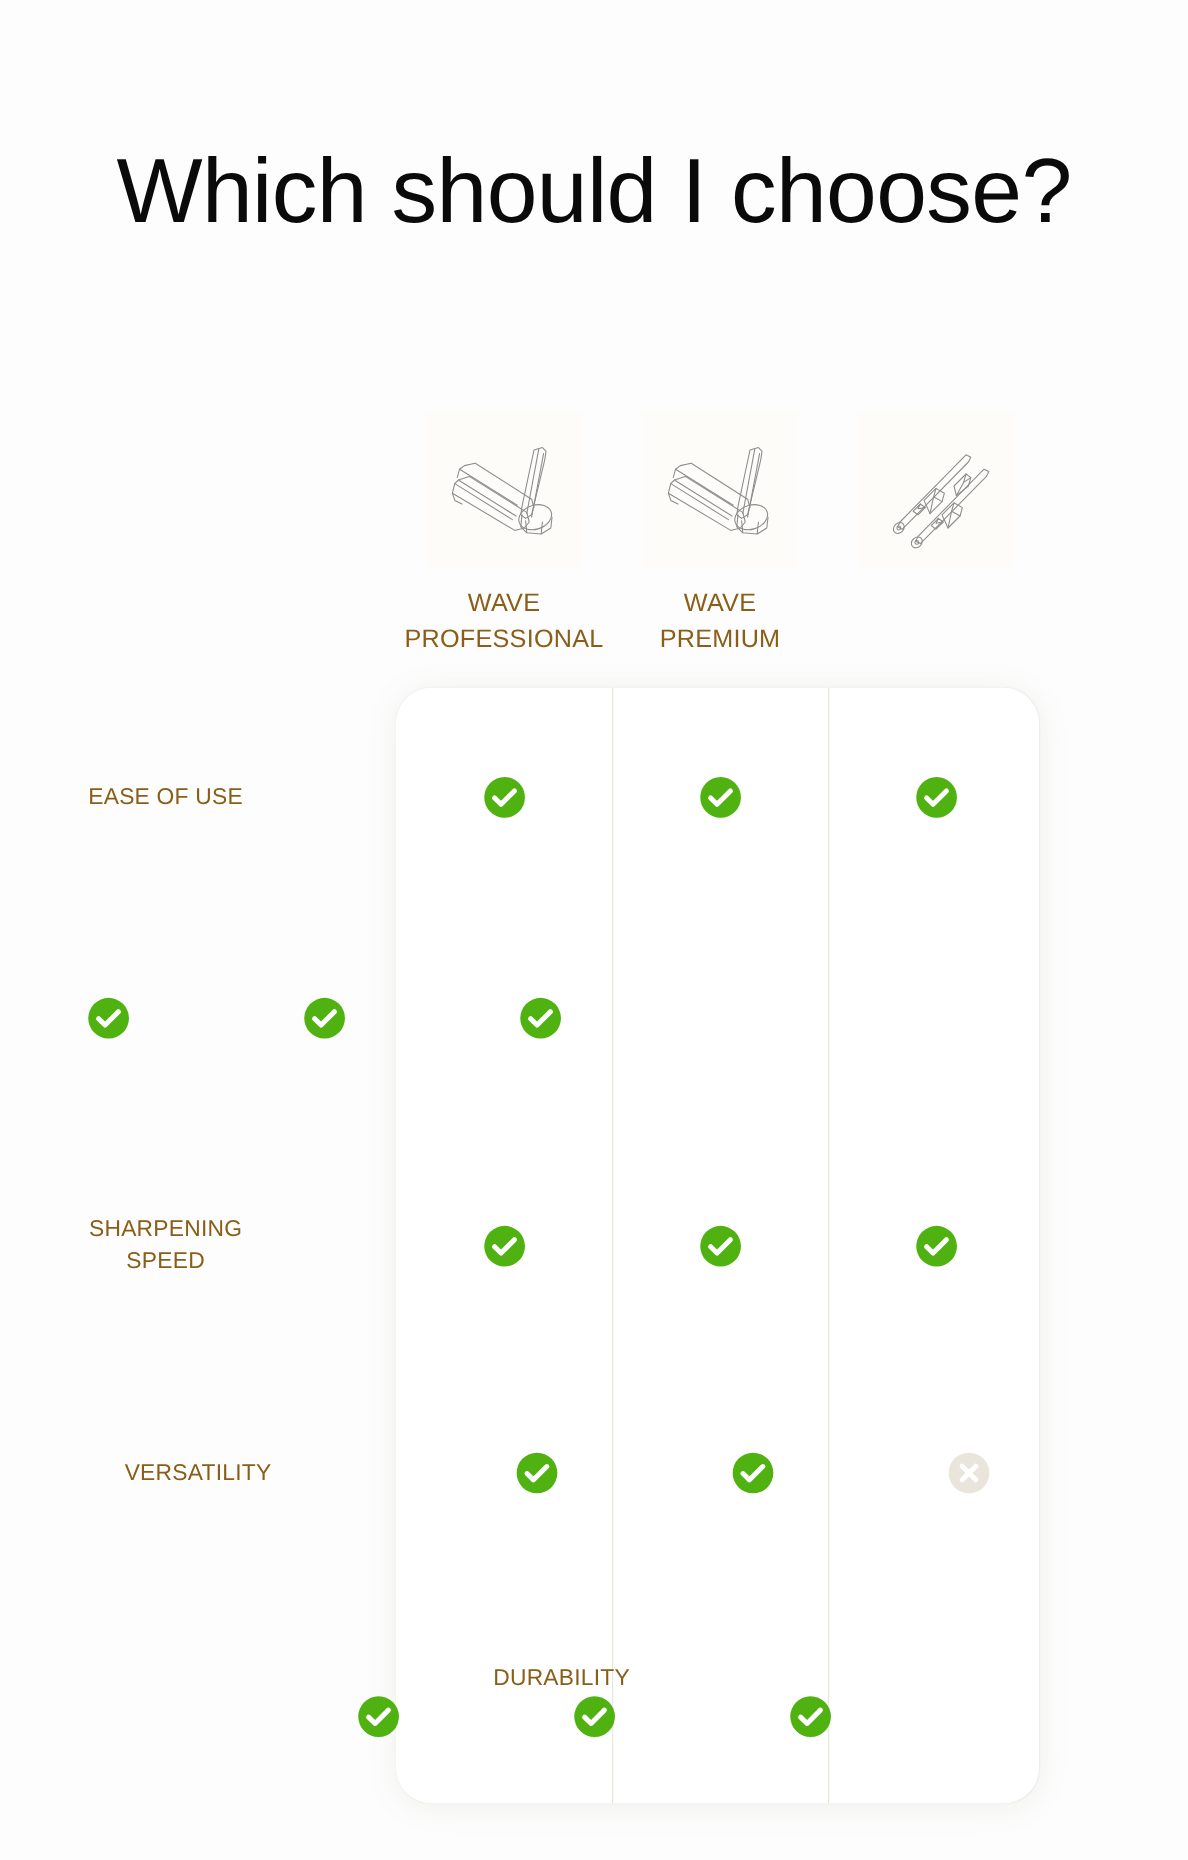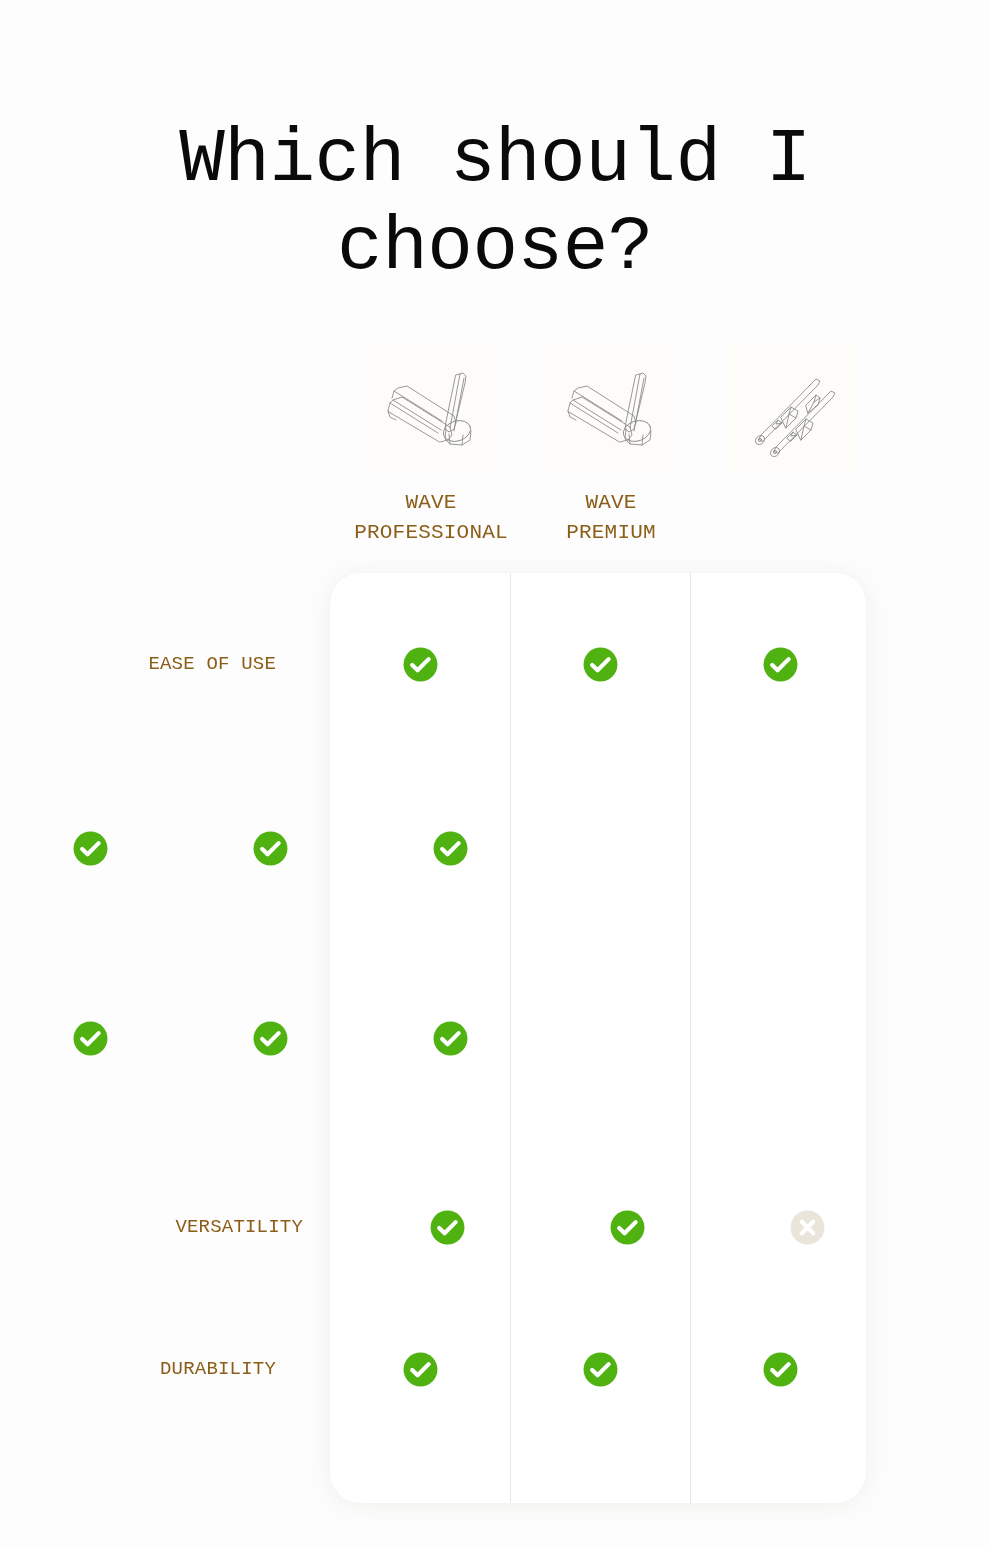--- a/index.html
+++ b/index.html
@@ -11,21 +11,20 @@
     background: #fdfdfd;
     font-family: "Liberation Sans", sans-serif;
     overflow: hidden;
   }
 
   #page {
     position: relative;
     width: 990px;
     height: 1550px;
     background: #fdfdfd;
-    font-family: Liberation Mono, monospace;
   }
 
   
   .title {
     position: absolute;
     left: 0;
     top: 116px;
     width: 990px;
     text-align: center;
     font-size: 76px;
@@ -33,21 +32,21 @@
     font-weight: 300;
     letter-spacing: -0.5px;
     color: #0a0a0a;
     white-space: pre-line;
   }
 
   
   .product-head {
     position: absolute;
     top: 343px;
-    left: 341px;
+    left: 330px;
     width: 540px;
     height: 210px;
     display: flex;
   }
   .product-col {
     width: 180px;
     display: flex;
     flex-direction: column;
     align-items: center;
   }
@@ -105,26 +104,26 @@
     left: 0;
     width: 990px;
     height: 56px;
     display: flex;
     align-items: center;
   }
   .row.r0 { top: 63px; }
   .row.r1 { top: 247px; }
   .row.r2 { top: 437px; }
   .row.r3 { top: 626px; margin-left: 27px; }
-  .row.r4 { top: 768px; }
+  .row.r4 { top: 812px; flex-direction: column; }
 
   .row-label {
     width: 330px;
     padding-right: 54px;
-    text-align: right;
+    text-align: center;
     font-size: 19px;
     line-height: 27px;
     font-weight: 400;
     color: #8b5e18;
     white-space: pre-line;
     letter-spacing: 0.2px;
   }
   .cells { width: 540px; display: flex; }
   .cell {
     width: 180px;
@@ -277,20 +276,22 @@
             <svg viewBox="0 0 24 24" xmlns="http://www.w3.org/2000/svg">
               <circle cx="12" cy="12" r="11" fill="#4FB211"></circle>
               <path d="M6.6 12.3 L10.1 15.7 L17.3 8.5" fill="none" stroke="#ffffff" stroke-width="2.7" stroke-linecap="round" stroke-linejoin="round"></path>
             </svg>
           </span>
         </div>
       </div>
     </div>
 
     <div class="row r2">
+      <div class="row-label">SHARPENING
+SPEED</div>
       <div class="cells">
         <div class="cell">
           <span class="status">
             <svg viewBox="0 0 24 24" xmlns="http://www.w3.org/2000/svg">
               <circle cx="12" cy="12" r="11" fill="#4FB211"></circle>
               <path d="M6.6 12.3 L10.1 15.7 L17.3 8.5" fill="none" stroke="#ffffff" stroke-width="2.7" stroke-linecap="round" stroke-linejoin="round"></path>
             </svg>
           </span>
         </div>
         <div class="cell">

